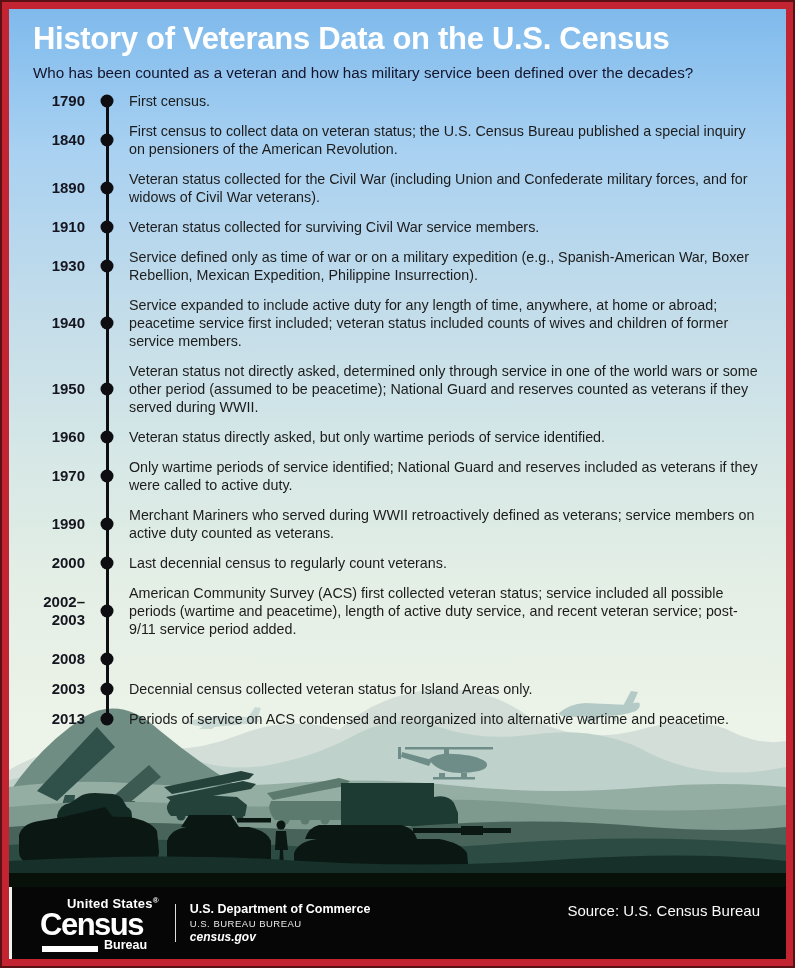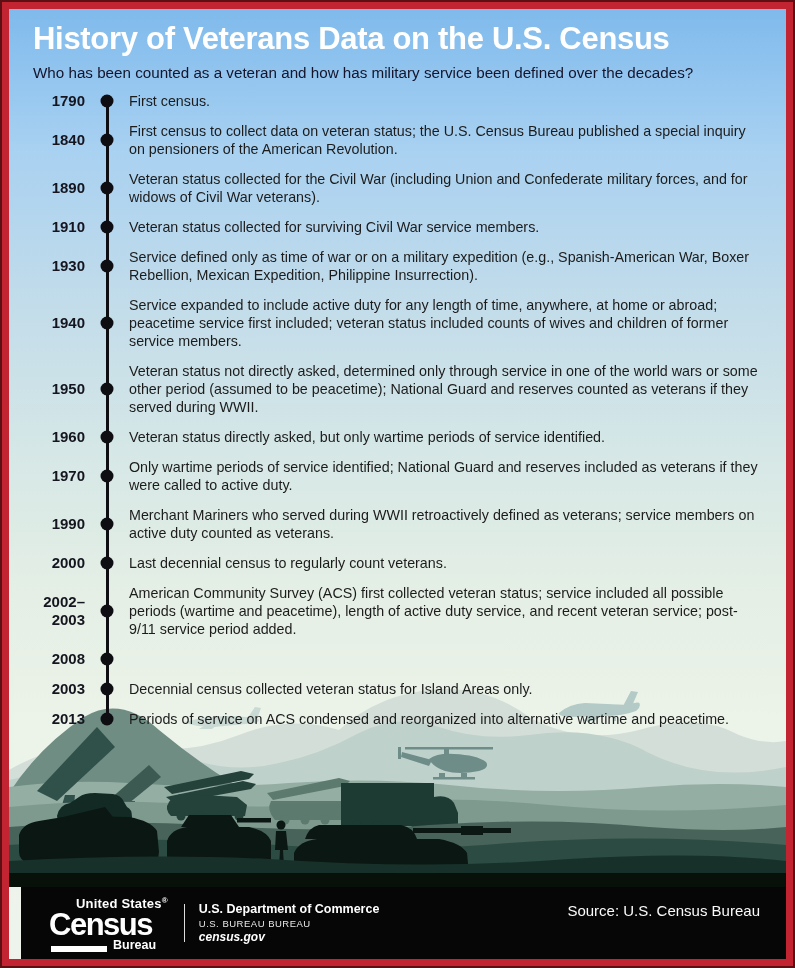--- a/index.html
+++ b/index.html
@@ -11,21 +11,21 @@
   .content{position:relative;z-index:2;padding:12px 26px 0 24px}
   .title{margin:0;font-size:31px;line-height:36px;font-weight:700;color:#ffffff;letter-spacing:-.3px}
   .subtitle{margin:6px 0 0;font-size:15.2px;line-height:19px;font-weight:400;color:#14142b}
   .timeline{margin-top:10px}
   .row{display:flex;align-items:center;margin-bottom:12px;position:relative}
   .row:not(:last-child)::before{content:"";position:absolute;left:72.5px;top:9px;width:3px;height:calc(100% + 13px);background:#0d0d12;z-index:0}
   .year{flex:0 0 52px;width:52px;text-align:right;font-weight:700;font-size:15px;line-height:18px;color:#15151f}
   .dotcol{position:relative;flex:0 0 44px;width:44px;height:18px}
   .dot{position:absolute;left:50%;top:9px;transform:translate(-50%,-50%);width:13px;height:13px;border-radius:50%;background:#0d0d12;z-index:1}
   .desc{flex:1;font-size:14.3px;line-height:18px;color:#1c1c1c;padding-right:2px}
-  .footer{position:absolute;z-index:3;left:12px;right:0;bottom:0;height:72px;background:#060606;display:flex;align-items:center;
+  .footer{position:absolute;z-index:3;left:3px;right:0;bottom:0;height:72px;background:#060606;display:flex;align-items:center;
     padding:0 26px 0 28px;box-sizing:border-box}
   .logo{color:#fff;flex:0 0 auto}
   .logo-top{font-size:13px;font-weight:700;margin-left:27px;letter-spacing:.2px;line-height:13px}
   .logo-top sup{font-size:8px;vertical-align:super}
   .logo-main{font-size:31px;font-weight:700;letter-spacing:-1.5px;line-height:27px}
   .logo-bottom{display:flex;align-items:flex-end}
   .bar{width:56px;height:6px;background:#fff;margin:1px 6px 0 2px}
   .logo-sub{font-size:12.5px;font-weight:700}
   .fdiv{width:1px;height:38px;background:#dddddd;margin:0 14px 0 16px;flex:0 0 auto}
   .agency{color:#ffffff;flex:0 0 auto}

